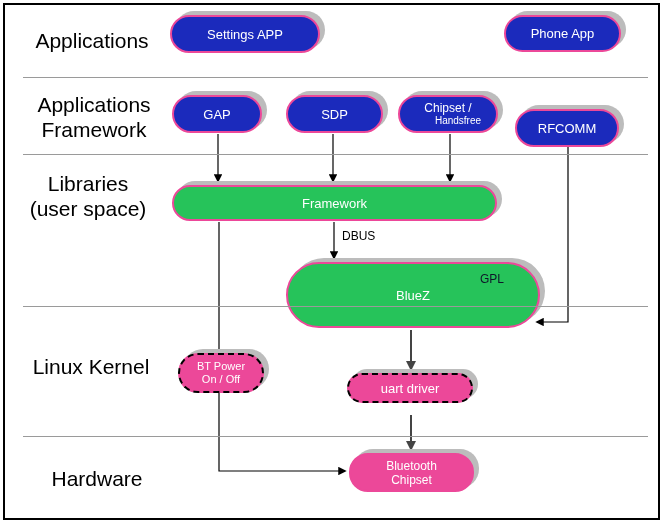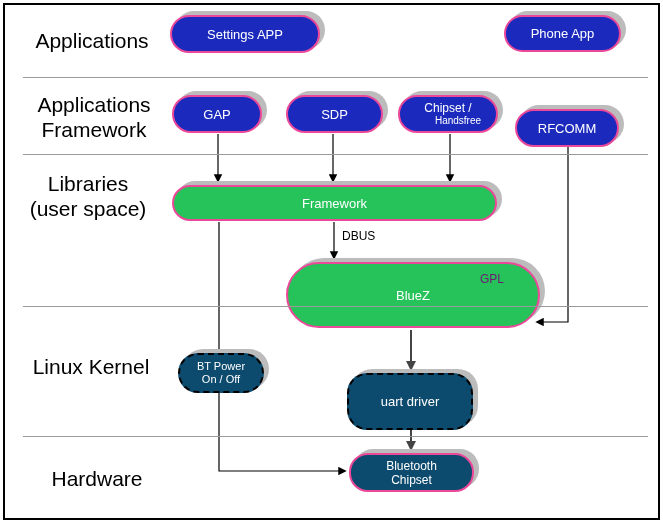--- a/index.html
+++ b/index.html
@@ -31,39 +31,39 @@
   svg.wires { position:absolute; left:0; top:0; z-index:1; }
 
   .pill {
     position:absolute; box-sizing:border-box; z-index:2;
     border:2px solid #ec4899; color:#fff; font-size:13px; line-height:15px;
     display:flex; flex-direction:column; align-items:center; justify-content:center;
     text-align:center; box-shadow:5px -4px 0 0 #bcbcbc;
   }
   .c-blue  { background:#1b2abc; }
   .c-green { background:#26c35a; }
-  .c-red   { background:#0c4a6e; }
+  .c-red   { background:#ec4899; }
   .dashed  { border:2px dashed #000; }
 
   #n-settings { left:170px; top:15px; width:150px; height:38px; border-radius:19px; }
   #n-phone    { left:504px; top:15px; width:117px; height:37px; border-radius:19px; }
   #n-gap      { left:172px; top:95px; width:90px;  height:38px; border-radius:19px; }
   #n-sdp      { left:286px; top:95px; width:97px;  height:38px; border-radius:19px; }
   #n-headset  { left:398px; top:95px; width:100px; height:38px; border-radius:19px; }
   #n-headset .l1 { font-size:12px; line-height:13px; }
   #n-headset .l2 { font-size:10px; line-height:12px;padding-left:20px; }
   #n-rfcomm   { left:515px; top:109px; width:104px; height:38px; border-radius:19px; }
   #n-framework{ left:172px; top:185px; width:325px; height:36px; border-radius:18px; }
   #n-bluez    { left:286px; top:262px; width:254px; height:66px; border-radius:33px; }
   #n-bluez .badge {
-    position:absolute; right:34px; top:8px; color:#701a75; font-size:12px;
+    position:absolute; right:34px; top:8px; color:#0f172a; font-size:12px;
   }
   #n-btpower  { left:178px; top:353px; width:86px; height:40px; border-radius:20px; }
   #n-btpower .l1, #n-btpower .l2 { font-size:11px; line-height:13px; }
-  #n-uart     { left:347px; top:373px; width:126px; height:57px; border-radius:20px; }
+  #n-uart     { left:347px; top:373px; width:126px; height:30px; border-radius:20px; }
   #n-chipset  { left:349px; top:453px; width:125px; height:39px; border-radius:19px; }
   #n-chipset .l1, #n-chipset .l2 { font-size:12px; line-height:14px;text-align:center; }
 
   .edge-label {
     position:absolute; left:342px; top:229px; color:#000000; font-size:12px; z-index:2;
   }
 </style>
 </head>
 <body>
 

